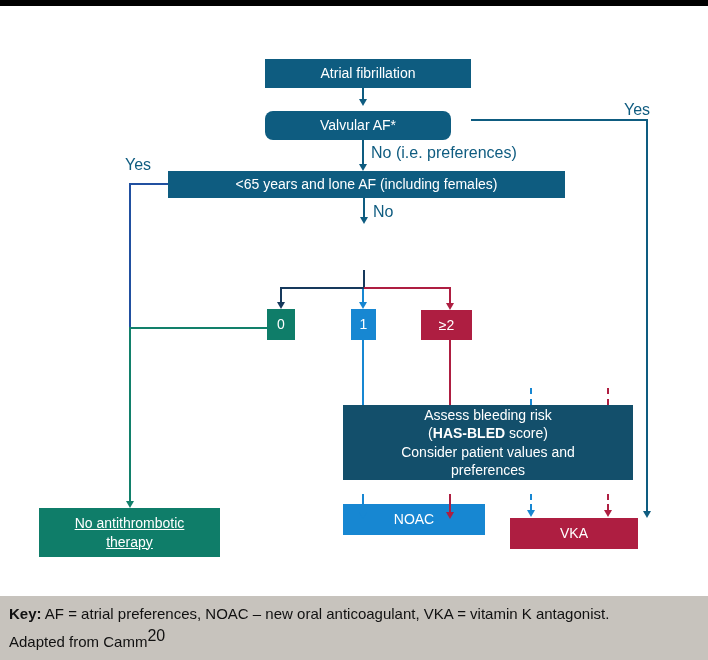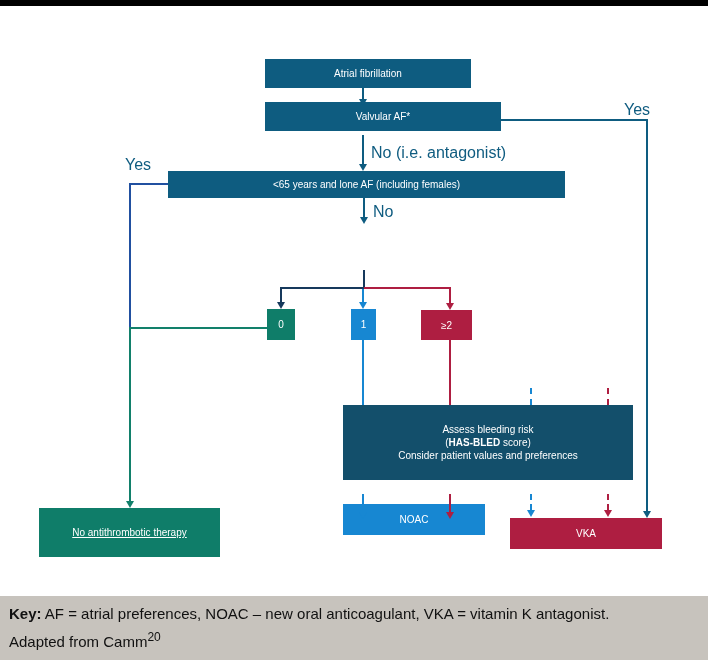--- a/index.html
+++ b/index.html
@@ -7,21 +7,21 @@
     --box-green:#0F7D69; --box-red:#AE1E41; --line-navy:#16395C; --line-royal:#2150A0;
     --line-teal:#12806B; --label-color:#0F5C80; --key-bg:#C7C3BD; --key-text:#111111;
   }
   html,body{margin:0;padding:0;background:#fff;}
   #canvas{
     position:relative;width:708px;height:660px;background:#fff;overflow:hidden;
     font-family:"Liberation Sans","DejaVu Sans",sans-serif;
   }
   .box{
     position:absolute;display:flex;flex-direction:column;align-items:center;justify-content:center;
-    text-align:center;color:#fff;font-size:10px;line-height:1.3;z-index:2;box-sizing:border-box;
+    text-align:center;color:#fff;font-size:14px;line-height:1.3;z-index:2;box-sizing:border-box;
   }
   .bg-dark{background:var(--box-dark);}
   .bg-bleed{background:var(--box-bleed);}
   .bg-light{background:var(--box-light);z-index:1;}
   .bg-blue{background:var(--box-blue);}
   .bg-green{background:var(--box-green);}
   .bg-red{background:var(--box-red);}
   .ln{position:absolute;background:currentColor;z-index:2;}
   .dash-v{position:absolute;width:0;border-left:2px dashed currentColor;z-index:2;}
   .ah{position:absolute;width:0;height:0;border-left:4px solid transparent;
@@ -31,34 +31,34 @@
   .teal{color:var(--line-teal);}
   .dteal{color:var(--box-dark);}
   .blue{color:var(--box-blue);}
   .red{color:var(--box-red);}
   .elabel{position:absolute;font-size:16px;color:var(--label-color);z-index:3;white-space:nowrap;}
   .z3{z-index:3;}
   .keybar{position:absolute;left:0;top:590;width:708px;height:6px;background:#000;}
   .keyblock{position:absolute;left:0;top:596px;width:708px;height:64px;background:var(--key-bg);color:var(--key-text);}
   .keyline{position:absolute;left:9px;font-size:15px;white-space:nowrap;}
   .keyline b{font-weight:bold;}
-  sup{font-size:12px;vertical-align:super;line-height:0;margin-top:38px;}
+  sup{font-size:16px;vertical-align:super;line-height:0;margin-top:38px;}
   .wrap-narrow{max-width:220px;}
   .wrap-green{max-width:145px;text-decoration:underline;}
 </style>
 </head>
 <body>
 
 <div id="canvas">
 
   <div class="box bg-dark" style="left:265px;top:59px;width:206px;height:29px;">
     <span>Atrial fibrillation</span>
   </div>
 
-  <div class="box bg-dark" style="left:265px;top:102px;width:236px;height:29px;">
+  <div class="box bg-dark" style="left:265px;top:111px;width:186px;height:29px;border-radius:8px;">
     <span>Valvular AF*</span>
   </div>
 
   <div class="box bg-dark" style="left:168px;top:171px;width:397px;height:27px;">
     <span>&lt;65 years and lone AF (including females)</span>
   </div>
 
 
   <div class="box bg-green" style="left:267px;top:309px;width:28px;height:31px;">
     <span>0</span>
@@ -83,21 +83,21 @@
   </div>
 
   <div class="box bg-green" style="left:39px;top:508px;width:181px;height:49px;">
     <div class="wrap-green">No antithrombotic therapy</div>
   </div>
 
   <div class="box bg-blue" style="left:343px;top:504px;width:142px;height:31px;">
     <span>NOAC</span>
   </div>
 
-  <div class="box bg-red" style="left:510px;top:518px;width:152px;height:31px;">
+  <div class="box bg-red" style="left:510px;top:518px;width:128px;height:31px;">
     <span>VKA</span>
   </div>
 
   <div class="ln dteal" style="left:362px;top:88px;width:2px;height:12px;"></div>
   <div class="ah dteal" style="left:359px;top:99px;"></div>
 
   <div class="ln dteal" style="left:362px;top:135px;width:2px;height:30px;"></div>
   <div class="ah dteal" style="left:359px;top:164px;"></div>
 
   <div class="ln dteal" style="left:363px;top:198px;width:2px;height:20px;"></div>
@@ -133,21 +133,21 @@
   <div class="ln dteal" style="left:471px;top:119px;width:177px;height:2px;"></div>
   <div class="ln dteal" style="left:646px;top:119px;width:2px;height:392px;"></div>
   <div class="ah dteal" style="left:643px;top:511px;"></div>
 
   <div class="ln royal" style="left:129px;top:183px;width:39px;height:2px;"></div>
   <div class="ln royal" style="left:129px;top:183px;width:2px;height:145px;"></div>
   <div class="ln teal" style="left:129px;top:327px;width:138px;height:2px;"></div>
   <div class="ln teal" style="left:129px;top:327px;width:2px;height:174px;"></div>
   <div class="ah teal" style="left:126px;top:501px;"></div>
 
-  <div class="elabel" style="left:371px;top:144px;">No (i.e. antagonist)</div>
+  <div class="elabel" style="left:371px;top:144px;">No (i.e. preferences)</div>
   <div class="elabel" style="left:373px;top:203px;">No</div>
   <div class="elabel" style="left:125px;top:156px;">Yes</div>
   <div class="elabel" style="left:624px;top:101px;">Yes</div>
 
   <div class="keybar"></div>
   <div class="keyblock">
     <div class="keyline" style="top:9px;"><b>Key:</b><span>  AF = atrial preferences, NOAC – new oral anticoagulant, VKA = vitamin K antagonist.</span></div>
     <div class="keyline" style="top:37px;"><span>Adapted from Camm</span><sup>20</sup></div>
   </div>
 

